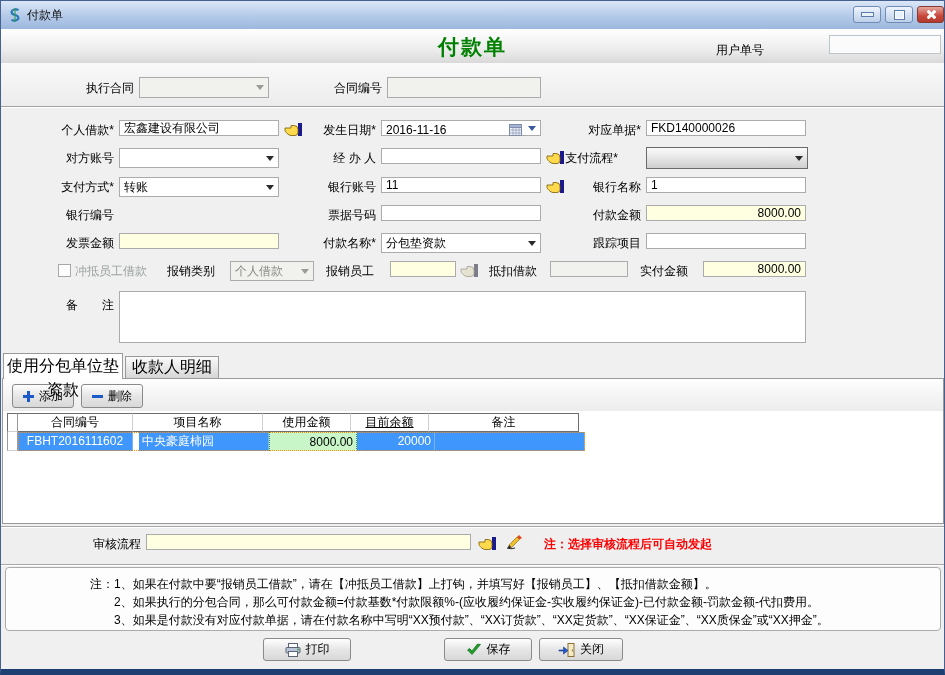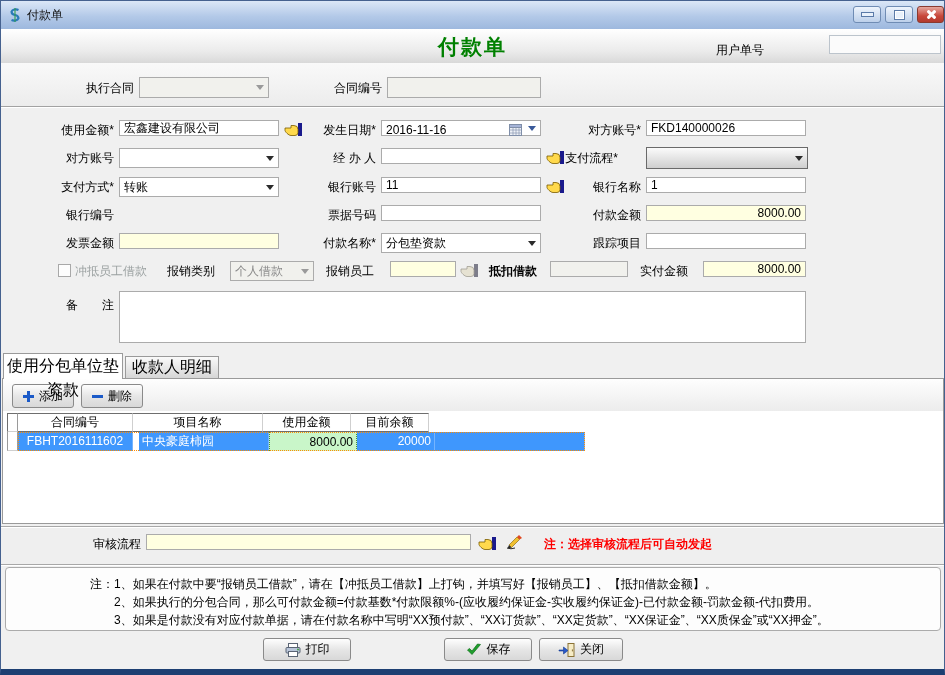--- a/index.html
+++ b/index.html
@@ -111,39 +111,39 @@
     <div class="combo dis" style="left:138px;top:14px;width:130px;height:21px;">
       <span></span>
       <span class="arr">
           <span class="tri"></span>
         </span>
     </div>
     <span class="lbl" style="left:286px;top:15px;width:95px;">合同编号</span>
     <input class="fld dis" style="left: 386px; top: 14px; width: 154px; height: 21px;" value="">
   </div>
 
-  <span class="lbl" style="left:0;top:119px;width:113px;">使用金额*</span>
+  <span class="lbl" style="left:0;top:119px;width:113px;">个人借款*</span>
   <input class="fld" style="left: 118px; top: 119px; width: 160px;" value="宏鑫建设有限公司">
   <svg class="hand" style="left:283px;top:121px;" viewBox="0 0 19 15">
     <rect x="14" y="1" width="4" height="13" fill="#1a1a8c"></rect>
     <path d="M1 6 h6 v-2.5 h3 a4 4 0 0 1 4 4 v3 a3 3 0 0 1 -3 3 h-4 c-2.5 0 -6 -4 -6 -5 z" fill="#ffd94c" stroke="#7a5c00" stroke-width="0.8"></path>
   </svg>
   <span class="lbl" style="left:280px;top:119px;width:95px;">发生日期*</span>
   <div class="fld" style="left:380px;top:119px;width:160px;line-height:18px;">
     <span>2016-11-16</span>
     <svg class="icon16" style="position:absolute;right:18px;top:3px;" width="13" height="12" viewBox="0 0 13 12">
       <rect x="0.5" y="0.5" width="12" height="11" fill="#eef1f7" stroke="#7f8ea8"></rect>
       <rect x="0.5" y="0.5" width="12" height="3" fill="#a6b4d8" stroke="#7f8ea8"></rect>
       <path d="M0.5 6 h12 M0.5 9 h12 M4 3.5 v8 M7 3.5 v8 M10 3.5 v8" stroke="#8a98b2" stroke-width="0.7" fill="none"></path>
     </svg>
     <span class="arr" style="position:absolute;right:1px;top:1px;bottom:1px;width:14px;display:flex;align-items:center;justify-content:center;">
         <span class="tri" style="border-top-color:#3a5a9a;"></span>
       </span>
   </div>
-  <span class="lbl" style="left:545px;top:119px;width:95px;">对方账号*</span>
+  <span class="lbl" style="left:545px;top:119px;width:95px;">对应单据*</span>
   <input class="fld" style="left: 645px; top: 119px; width: 160px;" value="FKD140000026">
 
   <span class="lbl" style="left:0;top:147px;width:113px;">对方账号</span>
   <div class="combo" style="left:118px;top:147px;width:160px;">
     <span></span>
     <span class="arr">
         <span class="tri"></span>
       </span>
   </div>
   <span class="lbl" style="left:280px;top:147px;width:95px;">经 办 人</span>
@@ -202,21 +202,21 @@
     <span class="arr">
         <span class="tri"></span>
       </span>
   </div>
   <span class="lbl" style="left:325px;top:260px;text-align:center;">报销员工</span>
   <input class="fld yellow" style="left: 389px; top: 260px; width: 66px;" value="">
   <svg class="hand grayed" style="left:459px;top:262px;" viewBox="0 0 19 15">
     <rect x="14" y="1" width="4" height="13" fill="#1a1a8c"></rect>
     <path d="M1 6 h6 v-2.5 h3 a4 4 0 0 1 4 4 v3 a3 3 0 0 1 -3 3 h-4 c-2.5 0 -6 -4 -6 -5 z" fill="#ffd94c" stroke="#7a5c00" stroke-width="0.8"></path>
   </svg>
-  <span class="lbl" style="left:488px;top:260px;text-align:left;font-weight:bold;">抵扣借款</span>
+  <span class="lbl" style="left:488px;top:260px;text-align:left;">抵扣借款</span>
   <input class="fld dis" style="left: 549px; top: 260px; width: 78px;" value="">
   <span class="lbl" style="left:639px;top:260px;text-align:left;">实付金额</span>
   <input class="fld yellow num" style="left: 702px; top: 260px; width: 103px;" value="8000.00">
 
   <span class="lbl" style="left:0;top:294px;width:113px;">备　　注</span>
   <textarea class="fld" style="left: 118px; top: 290px; width: 687px; height: 52px; resize: none; line-height: 15px;"></textarea>
 
   <div class="tab active"><span>使用分包单位垫资款</span></div>
   <div class="tab inactive"><span>收款人明细</span></div>
 
@@ -229,21 +229,22 @@
     <div class="btn" style="left:78px;top:5px;width:62px;height:24px;">
       <span class="minus-ic"></span>
       <span>删除</span>
     </div>
 
     <div class="ghead">
       <div class="hc gutter" style="width:11px;border-top:1px solid #6e6e6e;"></div>
       <div class="hc" style="width:115px;">合同编号</div>
       <div class="hc" style="width:130px;">项目名称</div>
       <div class="hc" style="width:88px;">使用金额</div>
-      <div class="hc" style="width:78px;">目前余额</div>
+      <div class="hc" style="width:78px;text-decoration:underline;">目前余额</div>
+      <div class="hc" style="width:150px;border-right:1px solid #6e6e6e;">备注</div>
     </div>
 
     <div class="grow">
       <div class="rc gutter" style="width:11px;"></div>
       <div style="display:flex;" class="sel">
         <div class="rc" style="width:115px;text-align:center;">FBHT2016111602</div>
         <div class="rc" style="width:130px;padding-left:3px;margin-left:6px;">中央豪庭柿园</div>
         <div class="rc cell-used" style="width:88px;">8000.00</div>
         <div class="rc num" style="width:78px;padding-right:3px;">20000</div>
         <div class="rc" style="width:150px;"></div>

